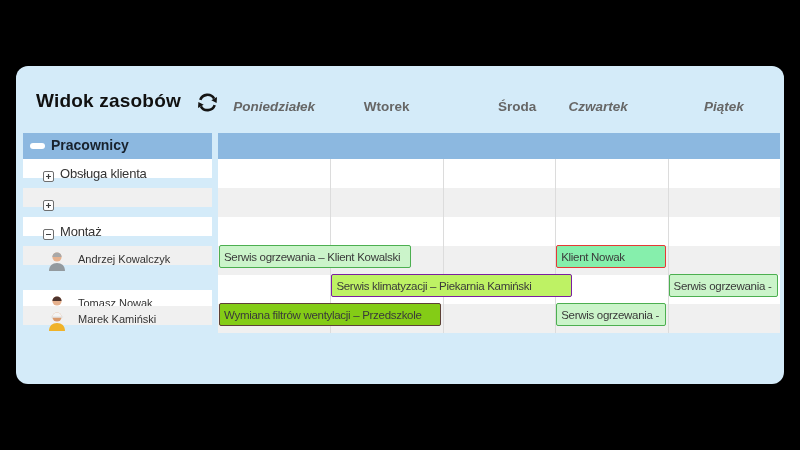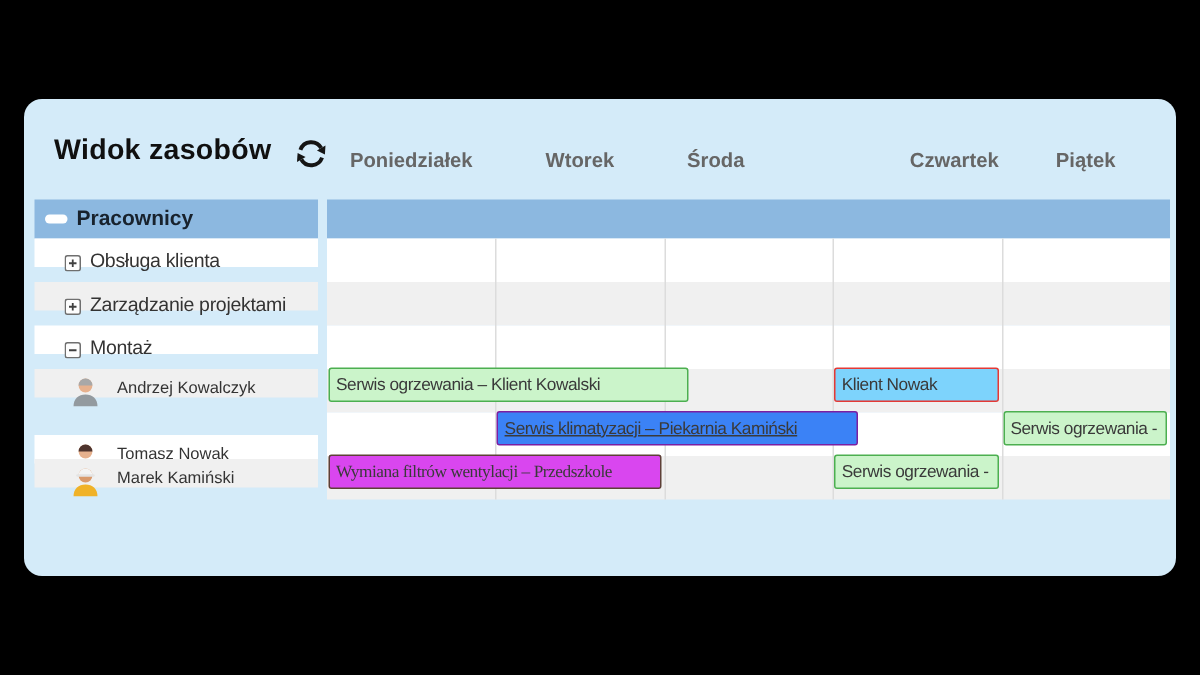--- a/index.html
+++ b/index.html
@@ -48,25 +48,25 @@
     <button class="refresh-btn">
       <svg width="23" height="23" viewBox="0 0 21 21">
         <path d="M3.9 8.1 A7 7 0 0 1 16.56 7.0" fill="none" stroke="#151515" stroke-width="2.4"></path>
         <path d="M17.08 12.89 A7 7 0 0 1 4.44 14.0" fill="none" stroke="#151515" stroke-width="2.4"></path>
         <path d="M18.81 10.9 L13.96 8.5 L19.16 5.5 Z" fill="#151515"></path>
         <path d="M2.19 10.1 L7.04 12.5 L1.84 15.5 Z" fill="#151515"></path>
       </svg>
     </button>
 
     <div id="days">
-        <div class="day" style="left: 202px; width: 112.4px;">Poniedziałek</div>
+        <div class="day" style="left: 202px; width: 112.4px; font-style: italic;">Poniedziałek</div>
         <div class="day" style="left: 314.4px; width: 112.4px; text-align: center;">Wtorek</div>
-        <div class="day" style="left: 405px; width: 112.4px;">Środa</div>
-        <div class="day" style="left: 564px; width: 112.4px;">Czwartek</div>
-        <div class="day" style="left: 651.6px; width: 112.4px;">Piątek</div>
+        <div class="day" style="left: 445px; width: 112.4px;">Środa</div>
+        <div class="day" style="left: 526px; width: 112.4px; font-style: italic;">Czwartek</div>
+        <div class="day" style="left: 651.6px; width: 112.4px; font-style: italic;">Piątek</div>
       </div>
 
     <div class="band gridpart"></div>
     <div class="band side">
       <span class="minus-pill"></span>
       <span class="band-label">Pracownicy</span>
     </div>
 
     <div id="grid">
         <div class="grow plain" style="top: 93px;"></div>
@@ -88,21 +88,20 @@
               <line x1="5.5" y1="3" x2="5.5" y2="8" stroke="#3f3f3f" stroke-width="1.2"></line>
             </svg></span>
           <span class="cat-label">Obsługa klienta</span>
         </div>
         <div class="srow stripe" style="top: 122px;">
           <span class="cat-icon"><svg width="11" height="11" viewBox="0 0 11 11">
               <rect x="0.5" y="0.5" width="10" height="10" rx="1.5" fill="#fdfdfd" stroke="#6f6f6f"></rect>
               <line x1="3" y1="5.5" x2="8" y2="5.5" stroke="#3f3f3f" stroke-width="1.2"></line>
               <line x1="5.5" y1="3" x2="5.5" y2="8" stroke="#3f3f3f" stroke-width="1.2"></line>
             </svg></span>
-          <span class="cat-label">Zarządzanie projektami</span>
         </div>
         <div class="srow plain" style="top: 151px;">
           <span class="cat-icon"><svg width="11" height="11" viewBox="0 0 11 11">
               <rect x="0.5" y="0.5" width="10" height="10" rx="1.5" fill="#fdfdfd" stroke="#6f6f6f"></rect>
               <line x1="3" y1="5.5" x2="8" y2="5.5" stroke="#3f3f3f" stroke-width="1.2"></line>
             </svg></span>
           <span class="cat-label">Montaż</span>
         </div>
         <div class="srow stripe" style="top: 180px;">
           <span class="avatar"><svg width="22" height="22" viewBox="0 0 22 22">
@@ -124,21 +123,21 @@
           <span class="avatar"><svg width="22" height="22" viewBox="0 0 22 22">
               <path d="M3 22c0-5.2 3.4-8 8-8s8 2.8 8 8z" fill="#f0b228"></path>
               <circle cx="11" cy="8" r="4.6" fill="#d99a6c"></circle>
               <path d="M6.4 8a4.6 4.6 0 0 1 9.2 0 Z" fill="#f4f4f4"></path>
               <rect x="4.8" y="7.2" width="12.4" height="1.6" rx="0.8" fill="#e4e4e4"></rect>
             </svg></span>
           <span class="emp-label">Marek Kamiński</span>
         </div>
       </div>
     <div id="bars">
-        <div class="bar" style="left: 203px; width: 240px; top: 179px; background: rgb(203, 244, 202); border-color: rgb(76, 175, 80);">Serwis ogrzewania – Klient Kowalski</div>
-        <div class="bar" style="left: 540.2px; width: 109.4px; top: 179px; background: #7dd3fc; border-color: rgb(229, 57, 53);">Klient Nowak</div>
-        <div class="bar" style="left: 315.4px; width: 241px; top: 208px; background: #3b82f6; border-color: rgb(123, 31, 162); text-decoration: underline;">Serwis klimatyzacji – Piekarnia Kamiński</div>
+        <div class="bar" style="left: 203px; width: 192px; top: 179px; background: rgb(203, 244, 202); border-color: rgb(76, 175, 80);">Serwis ogrzewania – Klient Kowalski</div>
+        <div class="bar" style="left: 540.2px; width: 109.4px; top: 179px; background: #86efac; border-color: rgb(229, 57, 53);">Klient Nowak</div>
+        <div class="bar" style="left: 315.4px; width: 241px; top: 208px; background: #bef264; border-color: rgb(123, 31, 162);">Serwis klimatyzacji – Piekarnia Kamiński</div>
         <div class="bar" style="left: 652.6px; width: 109.4px; top: 208px; background: rgb(203, 244, 202); border-color: rgb(76, 175, 80);">Serwis ogrzewania -</div>
-        <div class="bar" style="left: 203px; width: 221.8px; top: 237px; background: #d946ef; border-color: rgb(93, 64, 55); font-family: Liberation Serif, serif;">Wymiana filtrów wentylacji – Przedszkole</div>
+        <div class="bar" style="left: 203px; width: 221.8px; top: 237px; background: #84cc16; border-color: rgb(93, 64, 55);">Wymiana filtrów wentylacji – Przedszkole</div>
         <div class="bar" style="left: 540.2px; width: 109.4px; top: 237px; background: rgb(203, 244, 202); border-color: rgb(76, 175, 80);">Serwis ogrzewania -</div>
       </div>
   </div>
 </div>
 
 </body></html>

